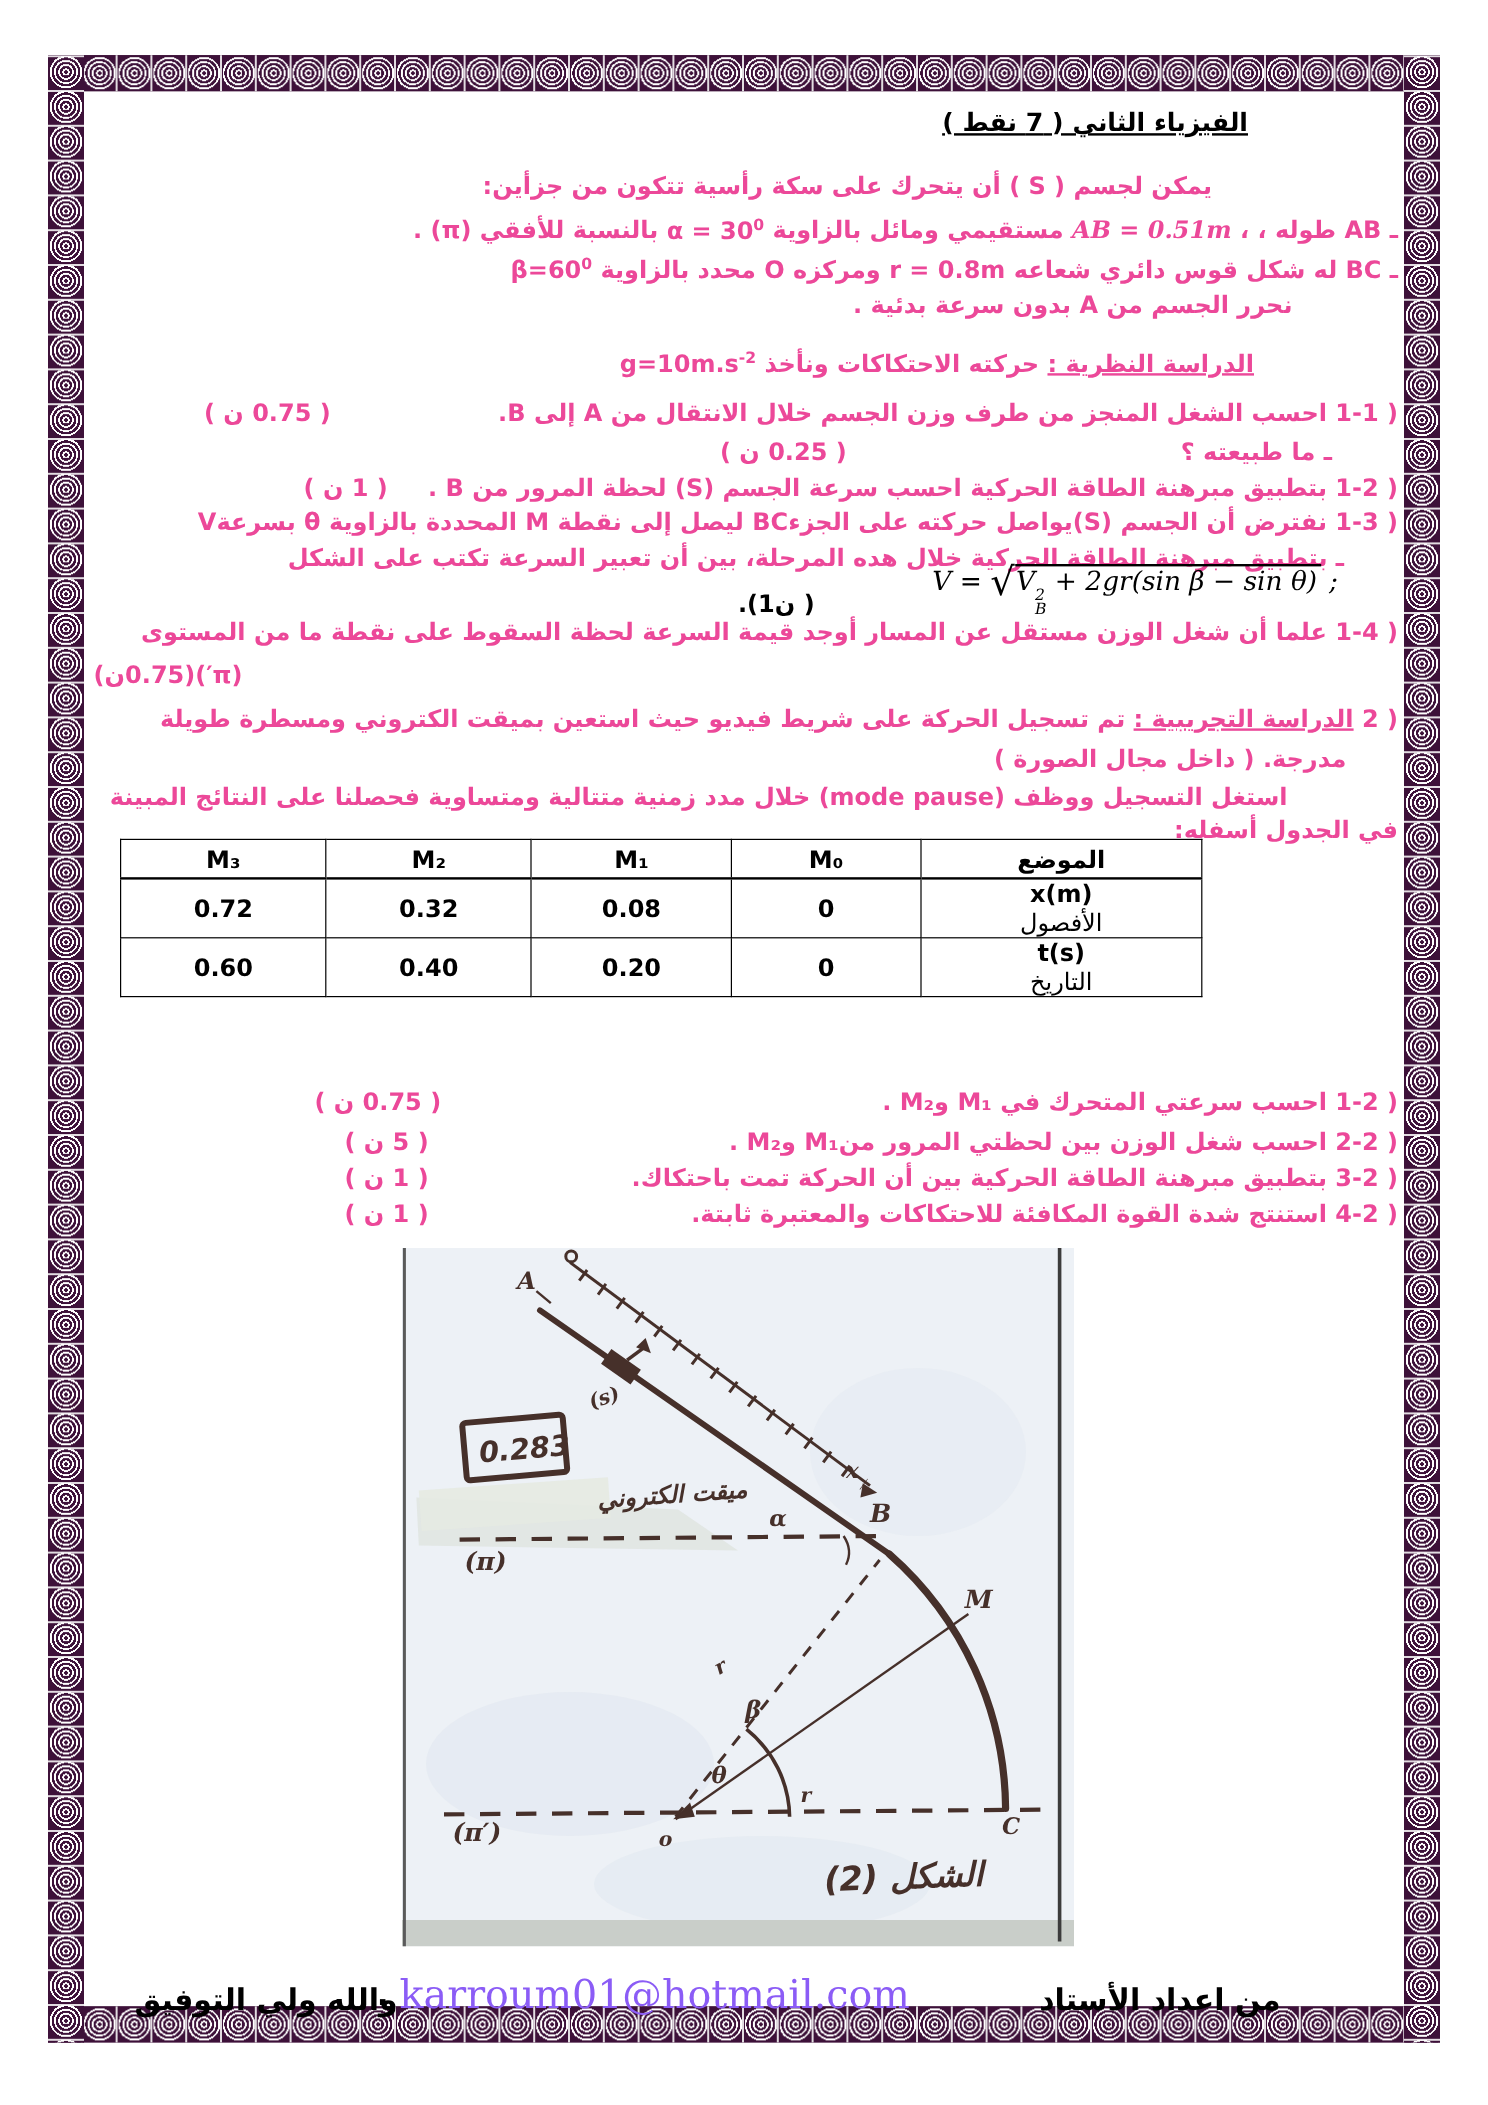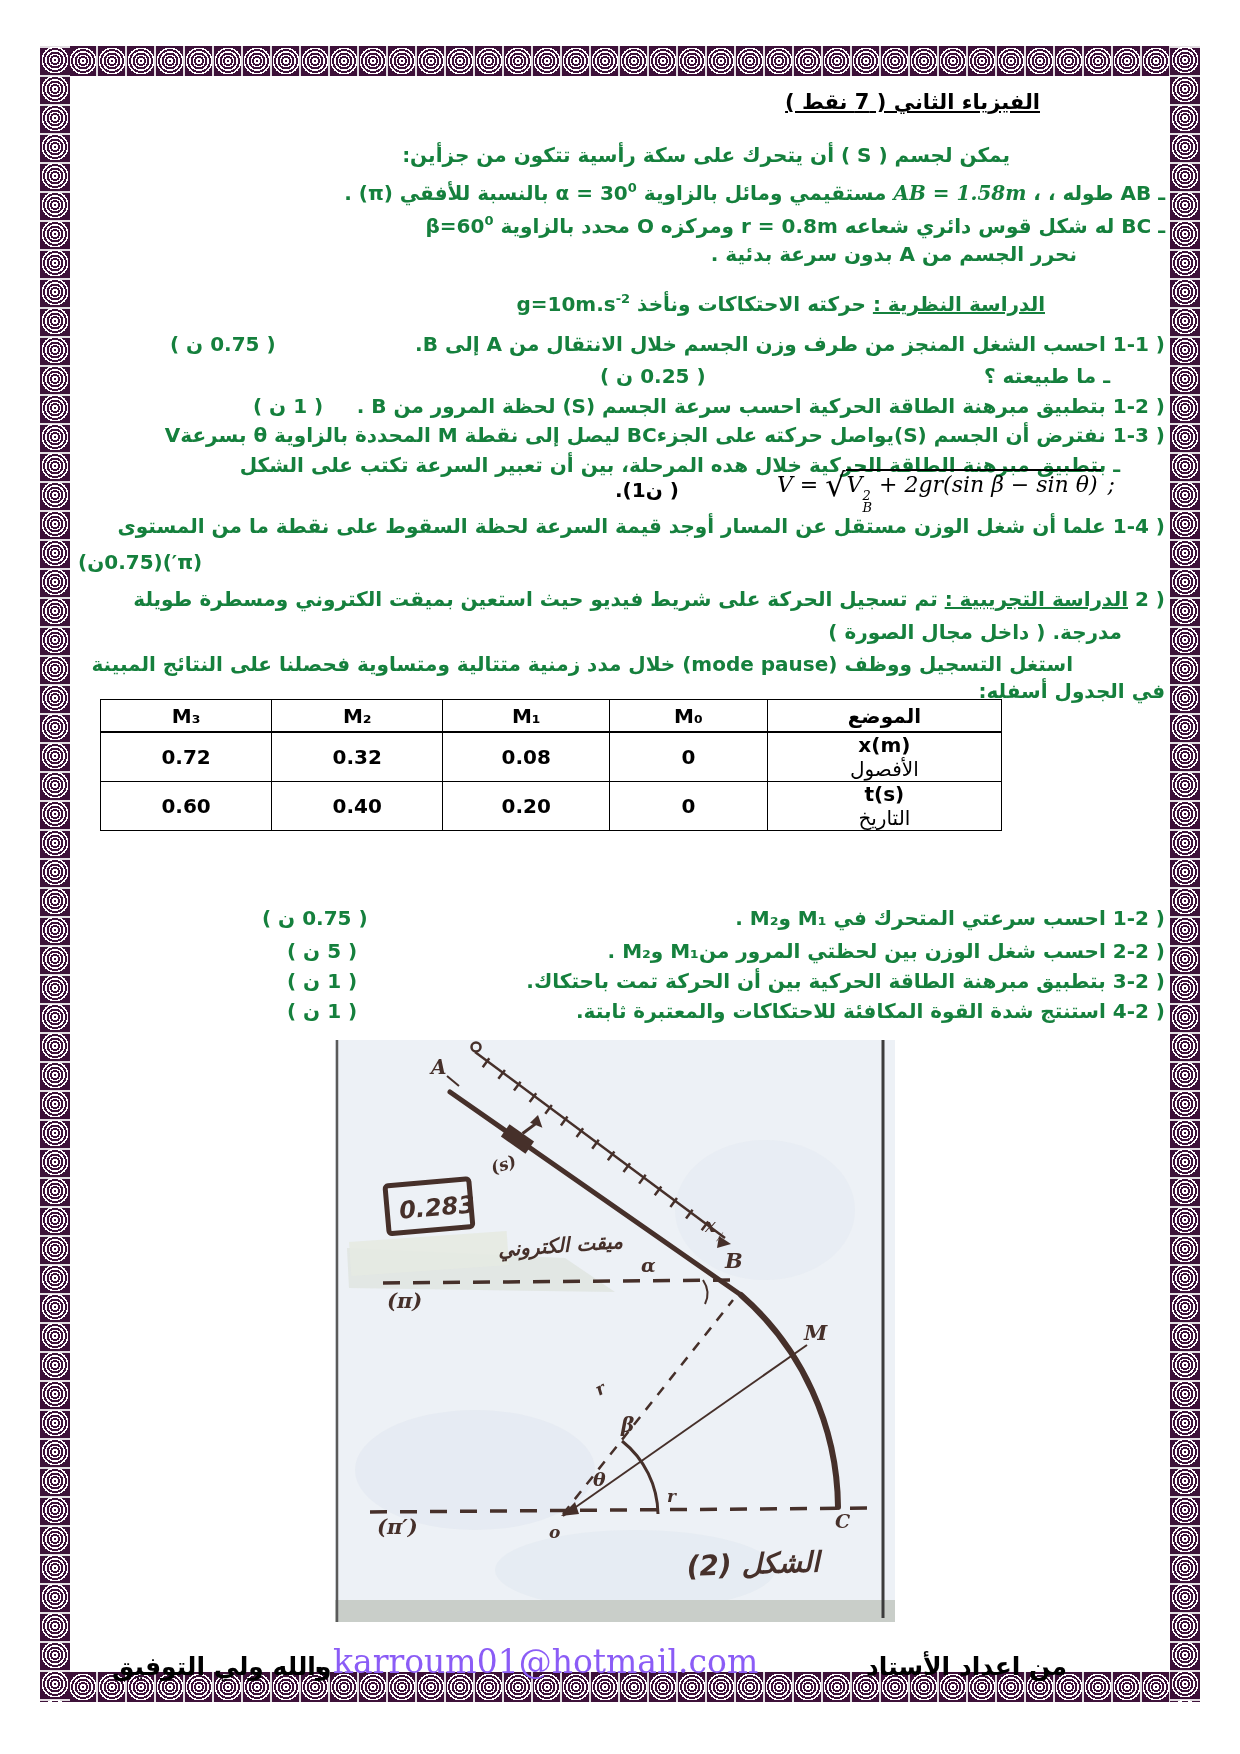--- a/index.html
+++ b/index.html
@@ -15,40 +15,40 @@
       background-size:29px 30px,29px 30px;}
   .bv{width:30px;top:46px;bottom:52px;
       background-image:
         repeating-linear-gradient(0deg, transparent 0 27.5px, rgba(255,255,255,.85) 27.5px 29px),
         radial-gradient(circle at 15px 14px,#3d1139 0 1.5px,#ffffff 1.5px 3px,#3d1139 3px 5px,#ffffff 5px 6.5px,#3d1139 6.5px 8.5px,#ffffff 8.5px 10px,#3d1139 10px 12px,#ffffff 12px 13.5px,#3d1139 13.5px);
       background-size:30px 29px,30px 29px;}
   .btop{top:46px;} .bbot{bottom:52px;} .bleft{left:40px;} .bright{right:40px;}
 
   
   .line{position:absolute;left:75px;right:75px;direction:rtl;text-align:right;
-        font-weight:bold;font-size:20px;color:#15803d;line-height:30px;}
+        font-weight:bold;font-size:20px;color:#ec4899;line-height:30px;}
   .pts{position:absolute;direction:rtl;white-space:nowrap;}
   .qnum{direction:ltr;unicode-bidi:isolate;}
   .uline{text-decoration:underline;}
   .ltr{direction:ltr;unicode-bidi:isolate;}
   .ser{font-family:"DejaVu Serif",serif;font-style:italic;}
   sup{font-size:13px;} 
 
   #title{position:absolute;top:90px;right:200px;font-size:21px;font-weight:bold;
          text-decoration:underline;direction:rtl;}
 
   
   #formula-line{position:absolute;left:75px;right:75px;top:466px;height:46px;}
   .formula{position:absolute;right:50px;top:0;direction:ltr;font-family:"DejaVu Serif",serif;
            font-style:italic;font-size:22px;white-space:nowrap;}
   .radical{font-size:32px;font-style:normal;vertical-align:-4px;}
   .radicand{border-top:2px solid #000;padding:1px 3px 0 1px;}
   .ss{display:inline-flex;flex-direction:column;align-items:flex-start;font-size:13px;
       line-height:12px;vertical-align:-8px;font-style:italic;}
-  #formula-note{left:540px;top:12px;font-weight:bold;font-size:20px;}
+  #formula-note{left:540px;top:25px;font-weight:bold;font-size:20px;}
 
   
   #results-table{position:absolute;top:699px;left:100px;width:902px;border-collapse:collapse;
                  direction:ltr;}
   #results-table td{border:1.6px solid #000;height:31px;text-align:center;
                     font-weight:bold;font-size:20px;padding:0;}
   #results-table tr:first-child td{border-bottom-width:2.5px;}
   .poscell{display:flex;justify-content:space-between;align-items:center;padding:0 14px;direction:ltr;flex-direction:column;}
   .poscell .en{font-weight:bold;}
   .poscell .ar{font-weight:normal;direction:rtl;}
@@ -70,21 +70,21 @@
   <div class="bstrip bv bleft"></div>
   <div class="bstrip bv bright"></div>
 
   <div id="title">الفيزياء الثاني ( 7 نقط )</div>
 
   <div class="line" style="top:140px;padding-right:155px">
     <span>يمكن لجسم ( S ) أن يتحرك على سكة رأسية تتكون من جزأين:</span>
   </div>
   <div class="line" style="top:173px">
     <span>ـ AB طوله ، ،</span>
-    <span class="ltr ser">AB = 1.58m</span>
+    <span class="ltr ser">AB = 0.51m</span>
     <span>مستقيمي ومائل بالزاوية</span>
     <span class="ltr"><b>α = 30</b><sup>0</sup></span>
     <span>بالنسبة للأفقي (π) .</span>
   </div>
   <div class="line" style="top:206px">
     <span>ـ BC له شكل قوس دائري شعاعه</span>
     <span class="ltr">r = 0.8m</span>
     <span>ومركزه O محدد بالزاوية</span>
     <span class="ltr"><b>β=60</b><sup>0</sup></span>
   </div>

